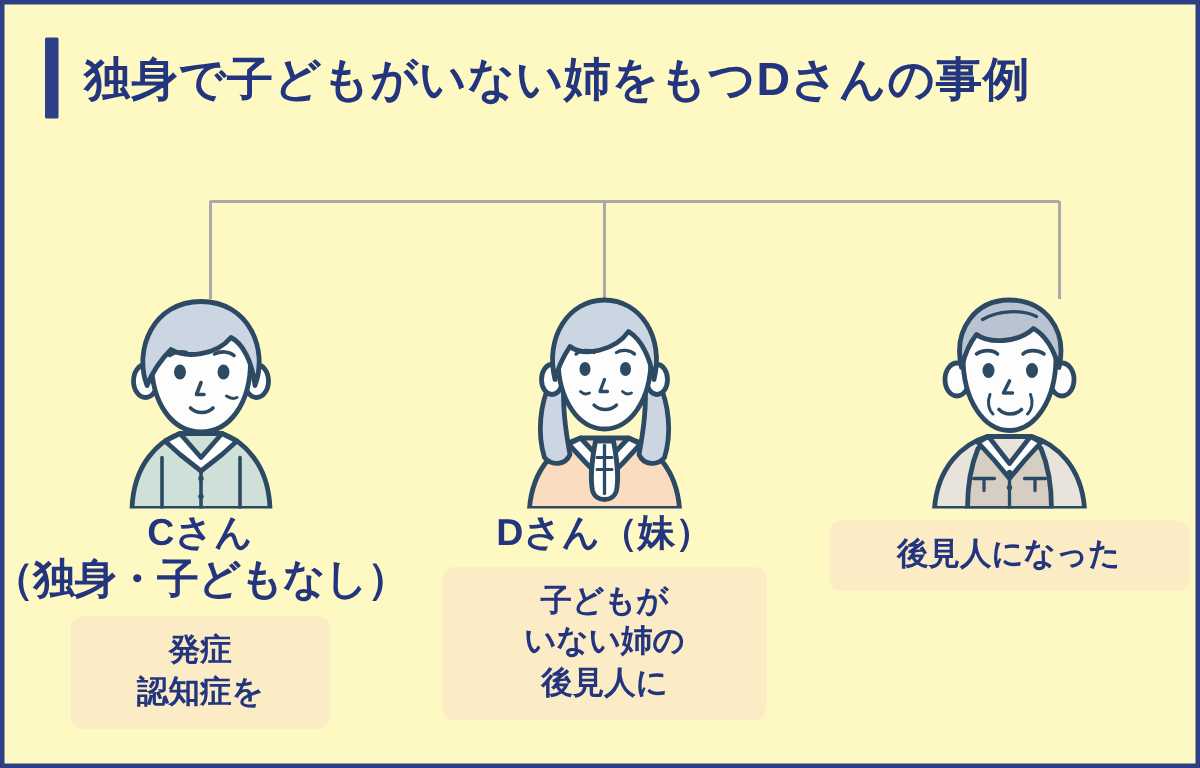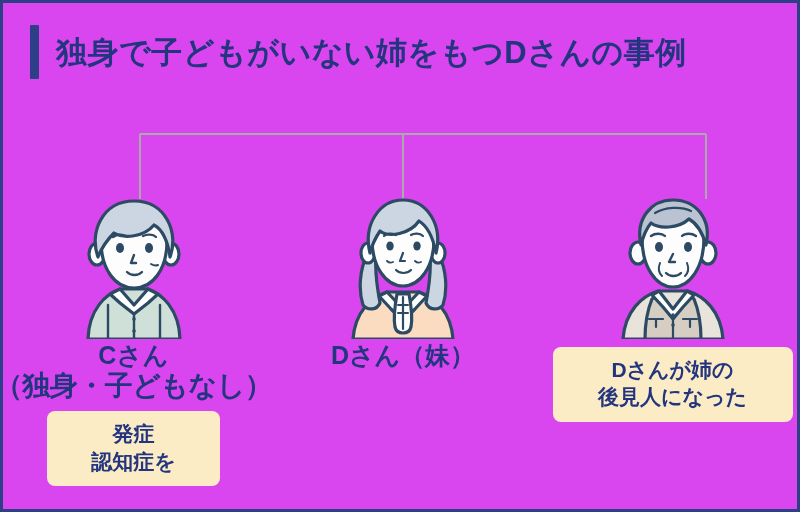--- a/index.html
+++ b/index.html
@@ -12,21 +12,21 @@
     background: #ffffff;
     font-family: "Liberation Sans", "DejaVu Sans", sans-serif;
     overflow: hidden;
   }
   #canvas {
     position: relative;
     width: 800px;
     height: 512px;
     box-sizing: border-box;
     border: 3px solid #2d3f87;
-    background: #d946ef;
+    background: #fef9c3;
     overflow: hidden;
     padding-left: 36px;
   }
 
   
   .title-row {
     position: absolute;
     left: 27px;
     top: 22px;
     display: flex;
@@ -207,20 +207,25 @@
           <path d="M60 99 L76 116 L92 99 L100 103 L88 116 L76 128 L64 116 L52 103 Z" fill="#ffffff"></path>
 
           <path d="M70 101 C68 112 66 124 68 134 C70 142 82 142 84 134 C86 124 84 112 82 101 Z" fill="#ffffff"></path>
           <path d="M76 104 L76 136" stroke-width="2.2"></path>
           <path d="M71 112 L81 112 M71 120 L81 120" stroke-width="2"></path>
         </g>
       </svg>
       <div class="name-block">
         <div class="name-main">Dさん（妹）</div>
       </div>
+      <div class="badge">
+        <span class="badge-line">子どもが</span>
+        <span class="badge-line">いない姉の</span>
+        <span class="badge-line">後見人に</span>
+      </div>
     </div>
 
     <div class="person p-e">
       <svg class="avatar" viewBox="0 0 152 146">
         <g fill="none" stroke="#2c4a63" stroke-width="3.2" stroke-linecap="round" stroke-linejoin="round">
 
           <path d="M26 146 C28 118 45 103 61 98 L91 98 C107 103 124 118 126 146 Z" fill="#e8e4dc"></path>
 
           <path d="M55 106 C50 118 48 132 48 146 L104 146 C104 132 102 118 97 106 L90 101 L76 118 L62 101 Z" fill="#d6cec2"></path>
 
@@ -246,19 +251,18 @@
           <path d="M54 43 C58 40 65 40 68 43" stroke-width="2.4"></path>
           <path d="M85 43 C88 40 95 40 99 43" stroke-width="2.4"></path>
           <path d="M76 61 L72 69 L78 69" stroke-width="2.4"></path>
           <path d="M69 80 C73 84 80 84 84 80" stroke-width="2.4"></path>
 
           <path d="M63 70 C61 75 62 80 65 83" stroke-width="2"></path>
           <path d="M90 70 C92 75 91 80 88 83" stroke-width="2"></path>
         </g>
       </svg>
       <div class="badge">
-        <span class="badge-line">Dさんが姉の</span>
         <span class="badge-line">後見人になった</span>
       </div>
     </div>
 
   </div>
 </div>
 
 </body></html>

